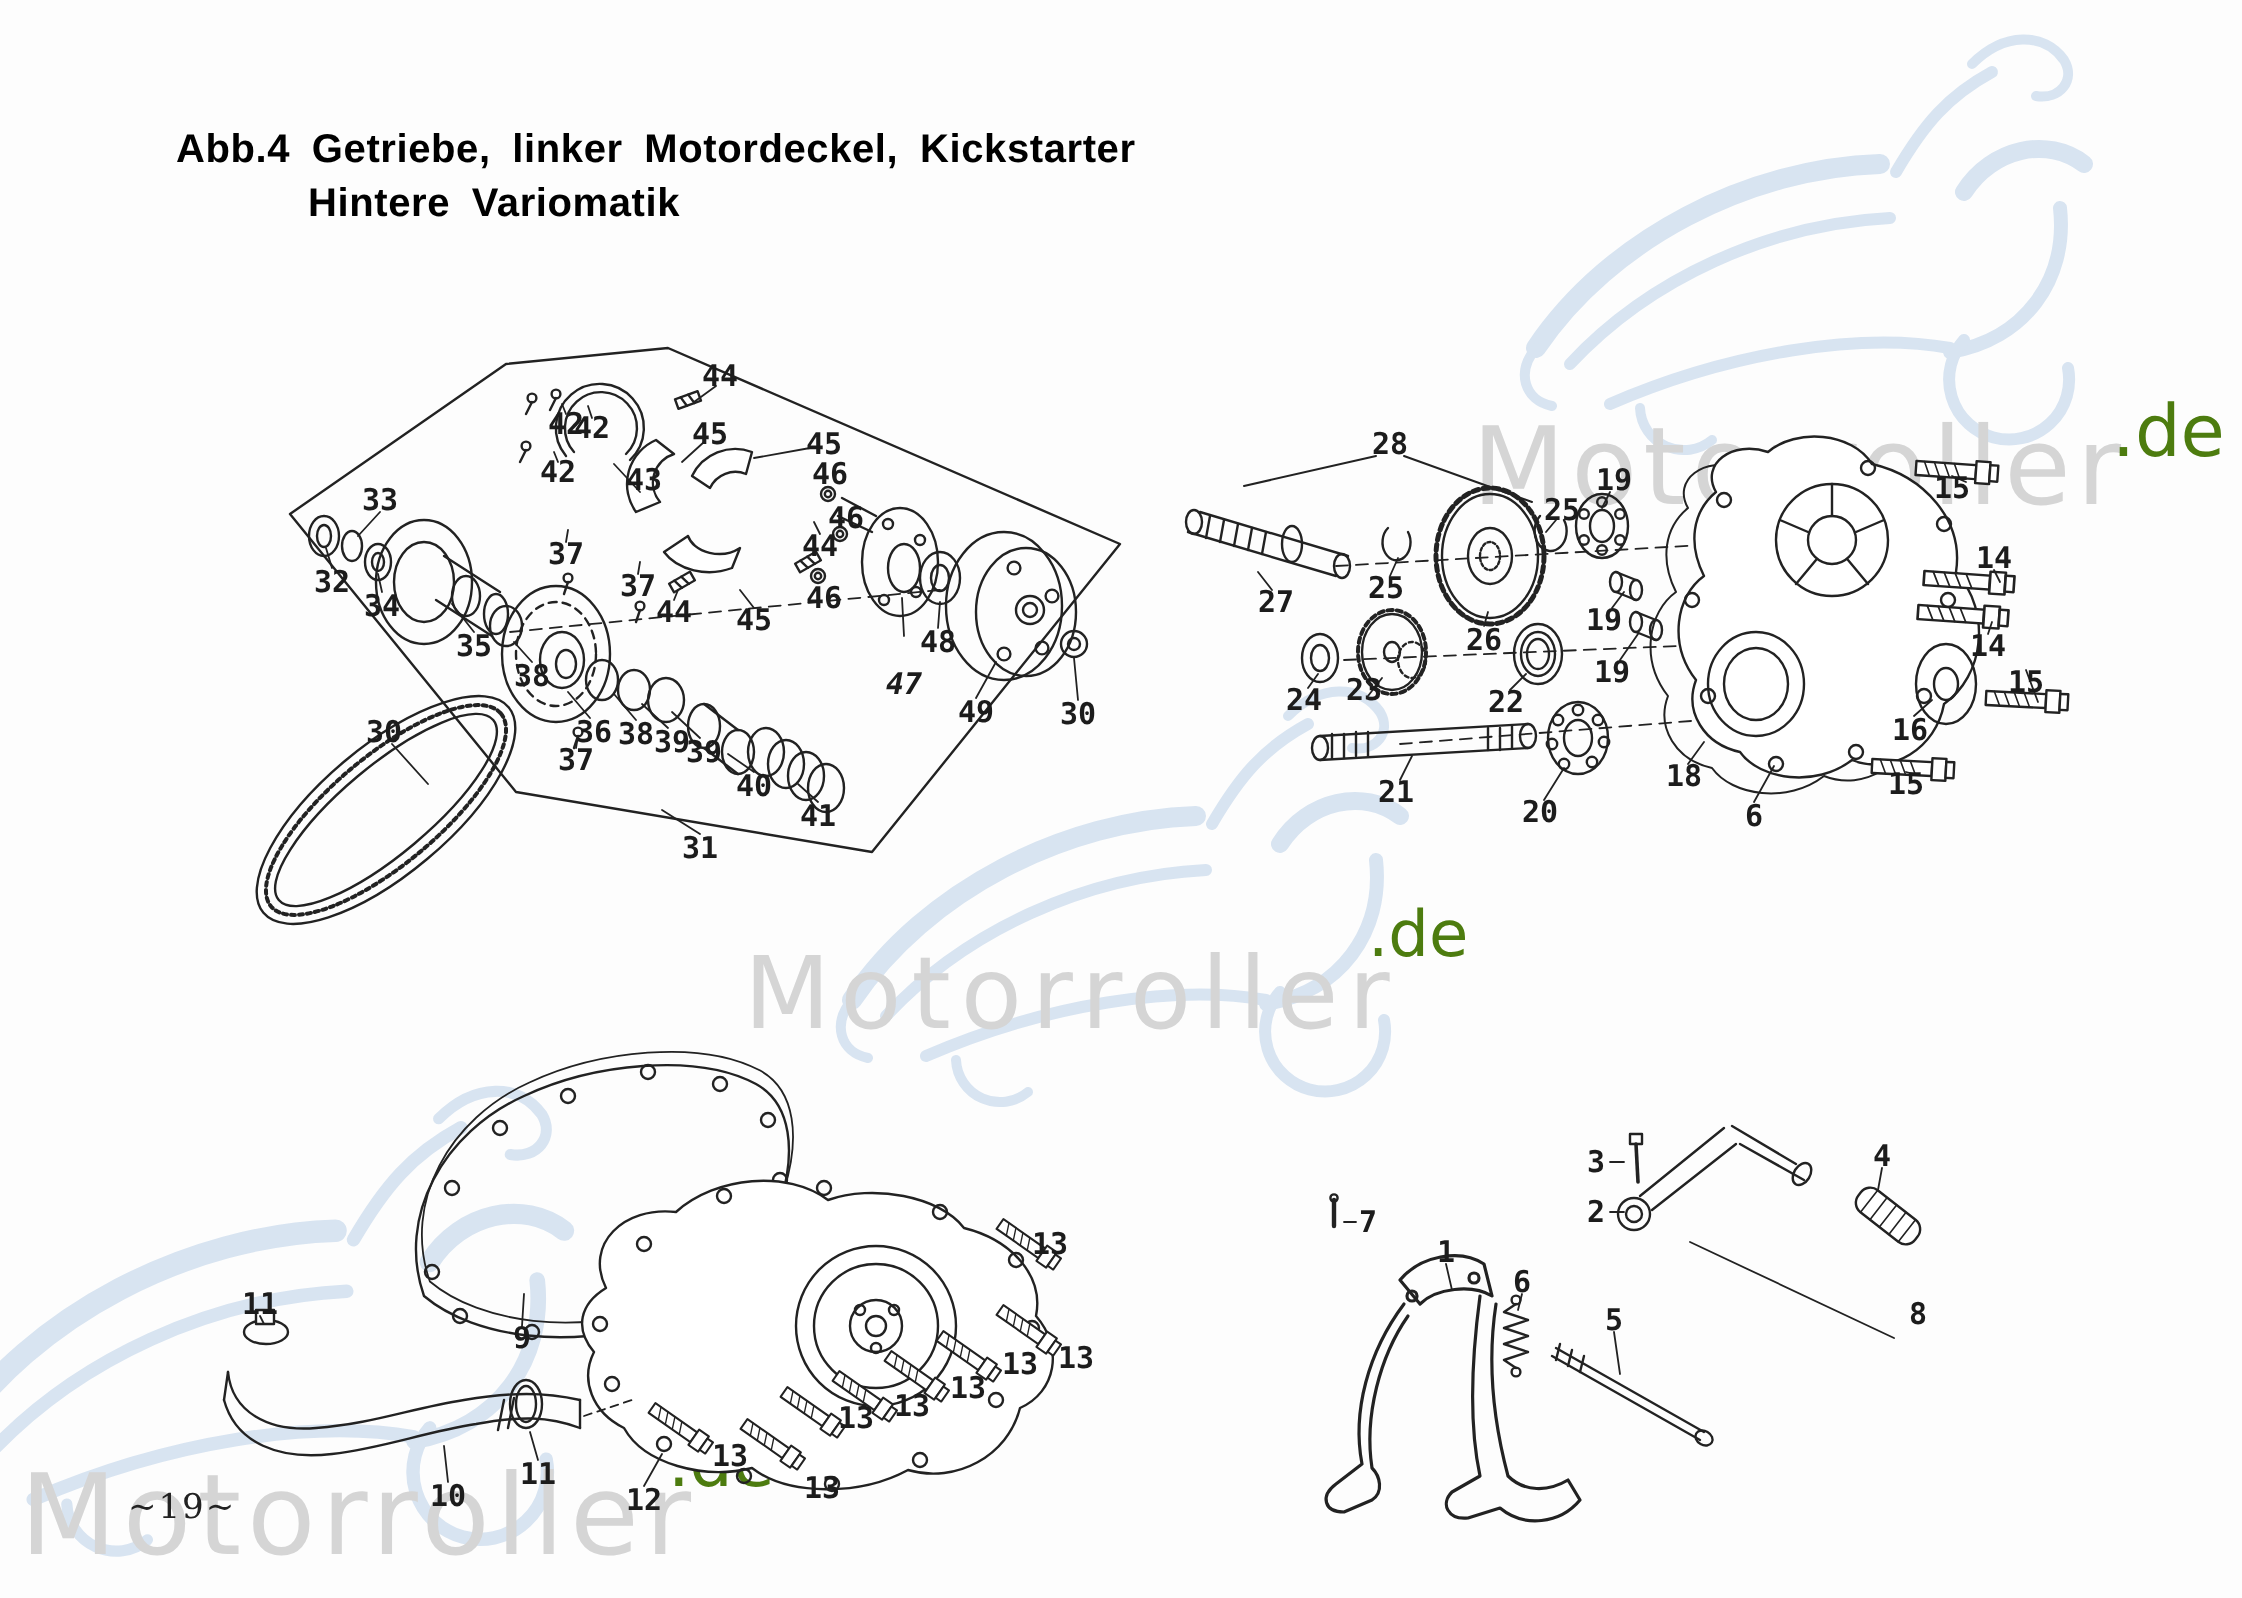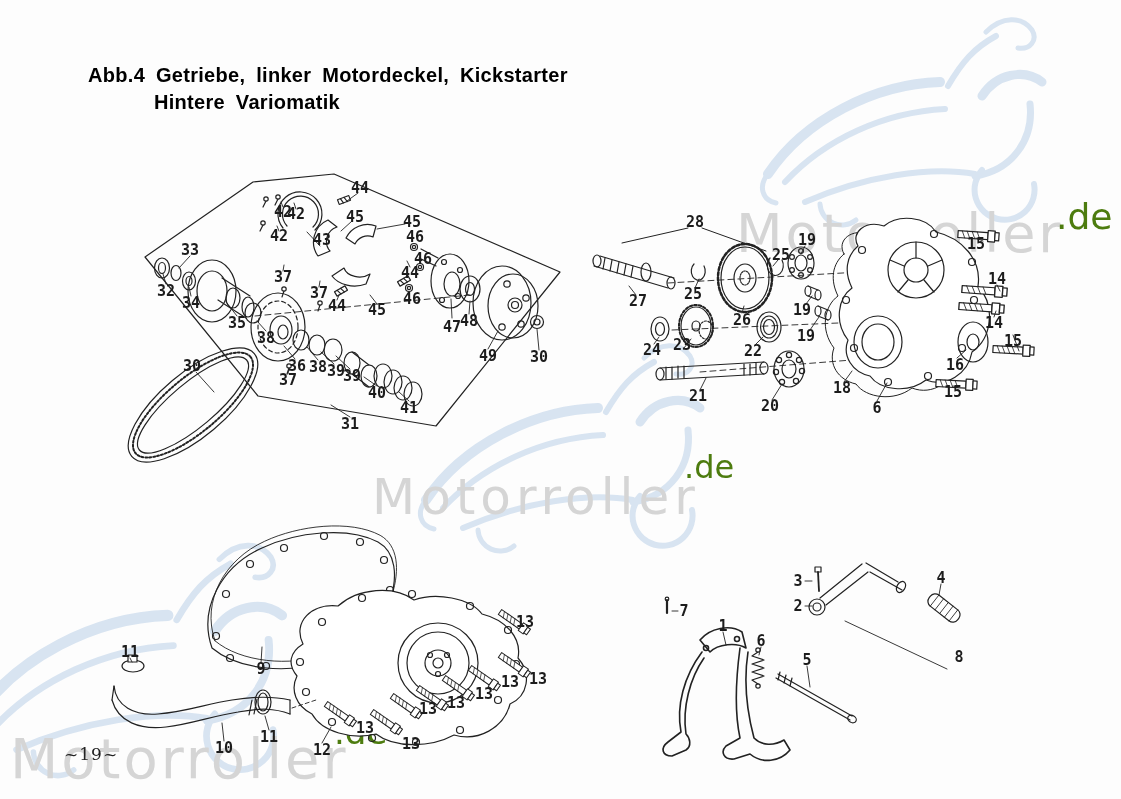--- a/index.html
+++ b/index.html
@@ -440,21 +440,21 @@
       <div class="plabel" style="left: 322px; top: 240px;">43</div>
       <div class="plabel" style="left: 360px; top: 188px;">44</div>
       <div class="plabel" style="left: 410px; top: 273px;">44</div>
       <div class="plabel" style="left: 337px; top: 306px;">44</div>
       <div class="plabel" style="left: 355px; top: 217px;">45</div>
       <div class="plabel" style="left: 412px; top: 222px;">45</div>
       <div class="plabel" style="left: 377px; top: 310px;">45</div>
       <div class="plabel" style="left: 415px; top: 237px;">46</div>
       <div class="plabel" style="left: 423px; top: 259px;">46</div>
       <div class="plabel" style="left: 412px; top: 299px;">46</div>
-      <div class="plabel" style="left: 452px; top: 327px;">47</div>
+      <div class="plabel" style="left: 452px; top: 342px; font-style: italic;">47</div>
       <div class="plabel" style="left: 469px; top: 321px;">48</div>
       <div class="plabel" style="left: 488px; top: 356px;">49</div>
       <div class="plabel" style="left: 539px; top: 357px;">30</div>
       <div class="plabel" style="left: 695px; top: 222px;">28</div>
       <div class="plabel" style="left: 807px; top: 240px;">19</div>
       <div class="plabel" style="left: 781px; top: 255px;">25</div>
       <div class="plabel" style="left: 693px; top: 294px;">25</div>
       <div class="plabel" style="left: 638px; top: 301px;">27</div>
       <div class="plabel" style="left: 742px; top: 320px;">26</div>
       <div class="plabel" style="left: 802px; top: 310px;">19</div>

